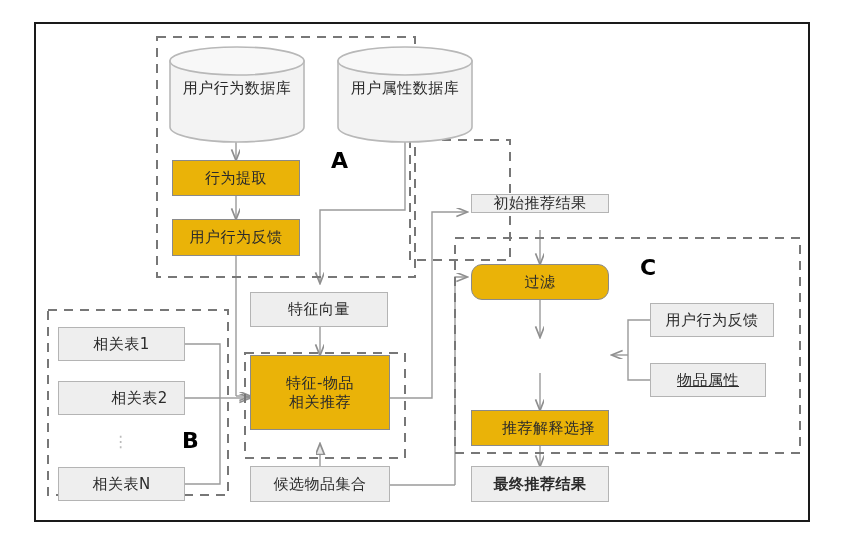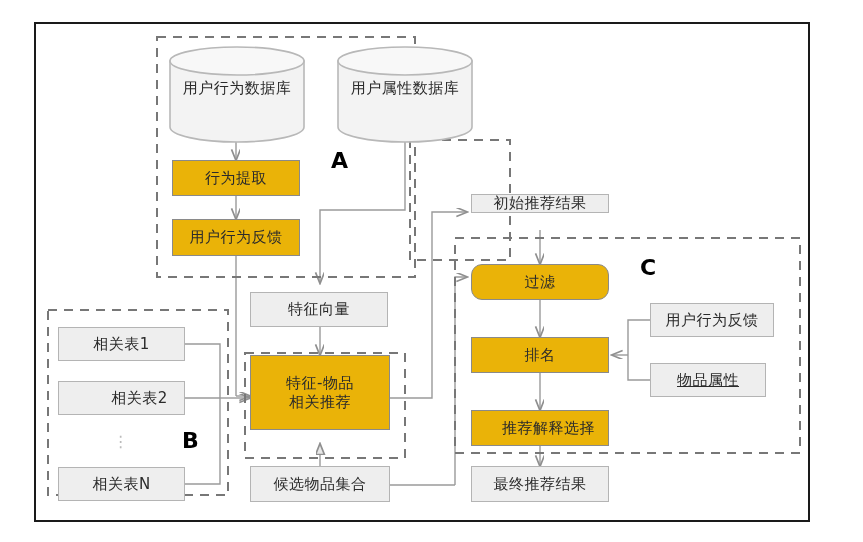--- a/index.html
+++ b/index.html
@@ -107,22 +107,21 @@
 
   <div class="node dark" style="left:250px;top:355px;width:140px;height:75px;white-space:pre-line;">特征-物品
 相关推荐</div>
 
   <div class="node light" style="left:250px;top:466px;width:140px;height:36px;">候选物品集合</div>
 
   <div class="node light" style="left:471px;top:194px;width:138px;height:19px;">初始推荐结果</div>
 
   <div class="node dark" style="left:471px;top:264px;width:138px;height:36px;border-radius:11px;">过滤</div>
 
-  <div class="node dark" style="left:471px;top:337px;width:138px;height:36px;">排名</div>
 
   <div class="node dark" style="left:471px;top:410px;width:138px;height:36px;padding-left:17px;">推荐解释选择</div>
 
   <div class="node light" style="left:650px;top:303px;width:124px;height:34px;">用户行为反馈</div>
 
   <div class="node light" style="left:650px;top:363px;width:116px;height:34px;text-decoration:underline;">物品属性</div>
 
-  <div class="node light" style="left:471px;top:466px;width:138px;height:36px;">最终推荐结果</div>
+  <div class="node light" style="left:471px;top:466px;width:138px;height:36px;font-weight:bold;">最终推荐结果</div>
 </div>
 
 </body></html>

